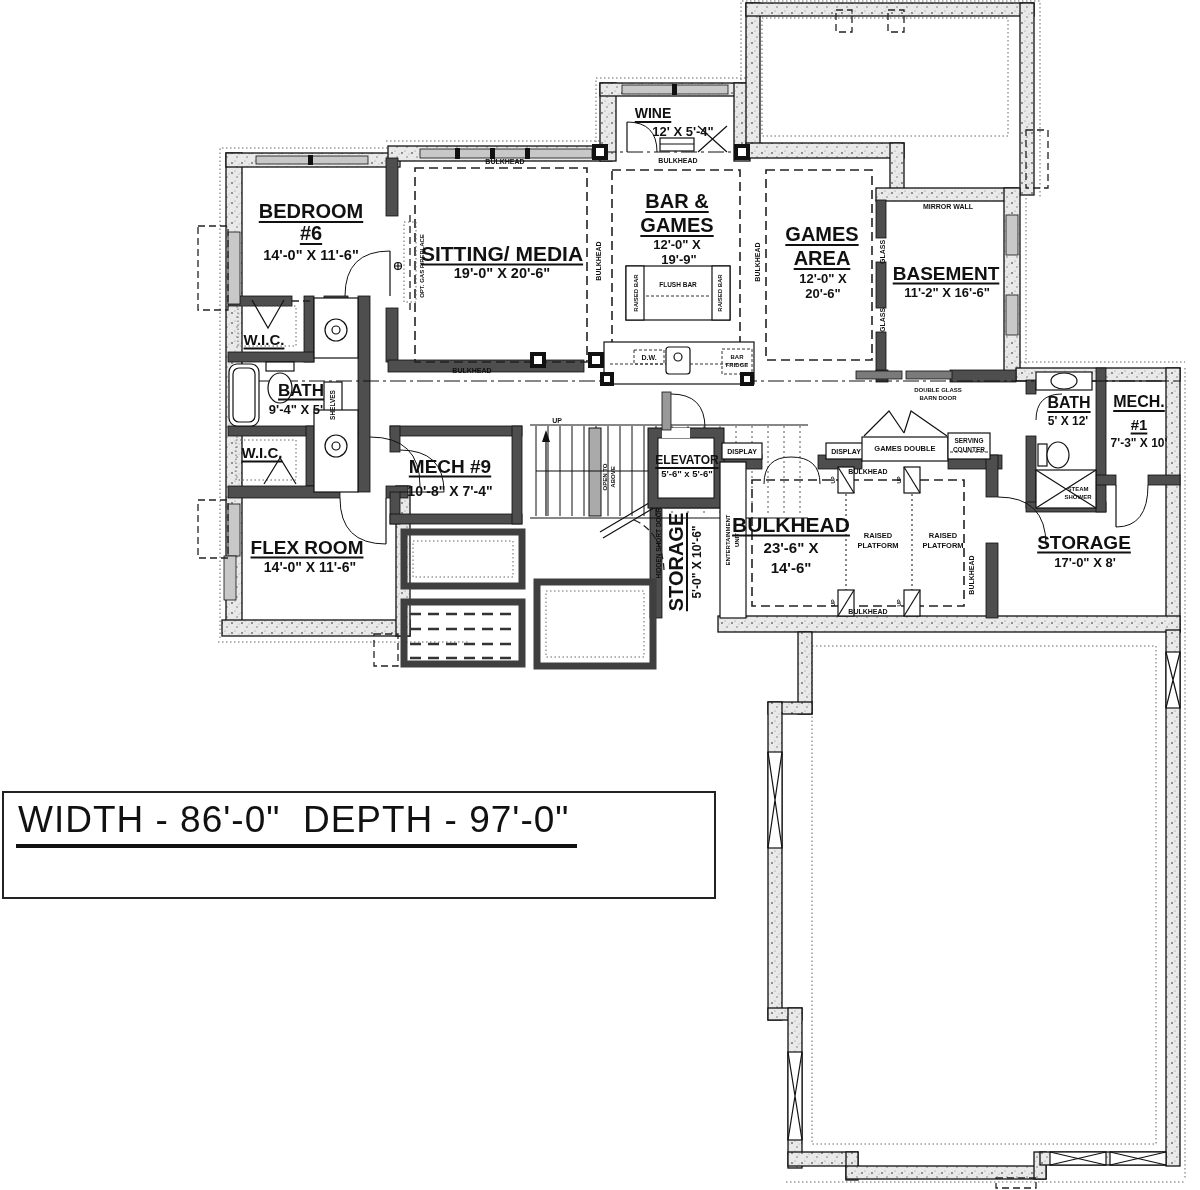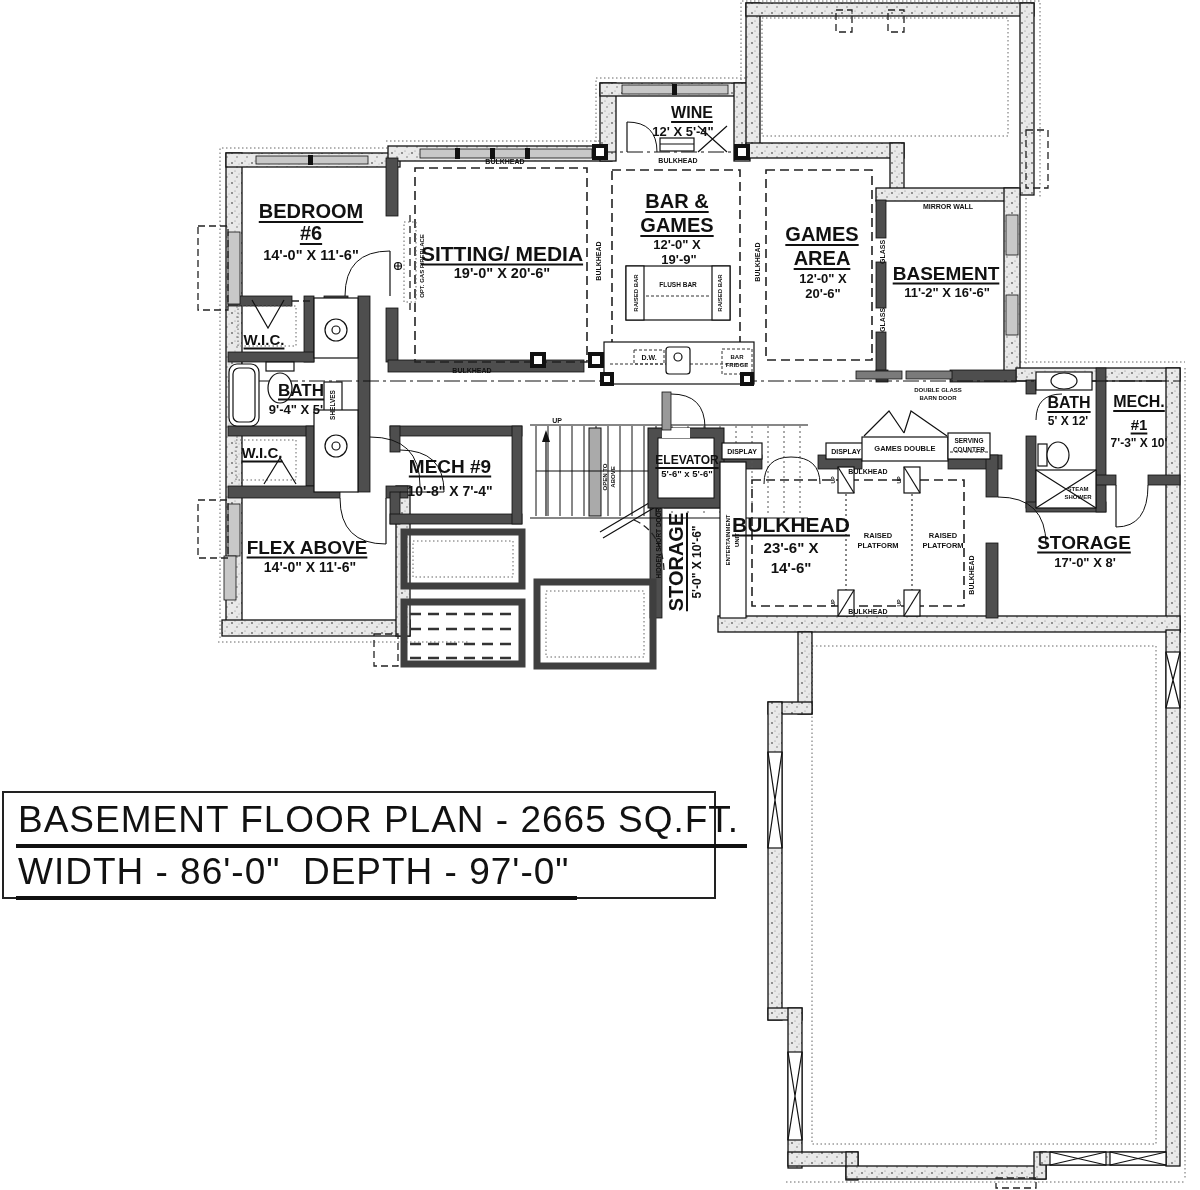--- a/index.html
+++ b/index.html
@@ -349,21 +349,21 @@
   </g>
 </svg>
 
 <div class="l u" style="left:311px;top:211px;font-size:20px;">BEDROOM</div>
 <div class="l u" style="left:311px;top:233px;font-size:20px;">#6</div>
 <div class="l" style="left:311px;top:255px;font-size:14.5px;">14'-0" X 11'-6"</div>
 
 <div class="l u" style="left:502px;top:253px;font-size:21px;text-decoration:underline;">SITTING/ MEDIA</div>
 <div class="l" style="left:502px;top:273px;font-size:14.5px;">19'-0" X 20'-6"</div>
 
-<div class="l u" style="left:692px;top:113px;font-size:16px;">WINE</div>
+<div class="l u" style="left:653px;top:113px;font-size:14px;">WINE</div>
 <div class="l" style="left:683px;top:131px;font-size:13px;">12' X 5'-4"</div>
 
 <div class="l u" style="left:677px;top:201px;font-size:20px;">BAR &amp;</div>
 <div class="l u" style="left:677px;top:225px;font-size:20px;">GAMES</div>
 <div class="l" style="left:677px;top:244px;font-size:13px;">12'-0" X</div>
 <div class="l" style="left:679px;top:259px;font-size:13px;">19'-9"</div>
 
 <div class="l u" style="left:822px;top:234px;font-size:20px;">GAMES</div>
 <div class="l u" style="left:822px;top:258px;font-size:20px;">AREA</div>
 <div class="l" style="left:823px;top:278px;font-size:13px;">12'-0" X</div>
@@ -372,21 +372,21 @@
 <div class="l u" style="left:946px;top:273px;font-size:19px;">BASEMENT</div>
 <div class="l" style="left:947px;top:292px;font-size:13px;">11'-2" X 16'-6"</div>
 
 <div class="l u" style="left:264px;top:339px;font-size:15px;">W.I.C.</div>
 
 <div class="l u" style="left:301px;top:390px;font-size:17px;">BATH</div>
 <div class="l" style="left:296px;top:409px;font-size:13px;">9'-4" X 5'</div>
 
 <div class="l u" style="left:262px;top:452px;font-size:15px;">W.I.C.</div>
 
-<div class="l u" style="left:307px;top:547px;font-size:19px;">FLEX ABOVE</div>
+<div class="l u" style="left:307px;top:547px;font-size:19px;">FLEX ROOM</div>
 <div class="l" style="left:310px;top:567px;font-size:14px;">14'-0" X 11'-6"</div>
 
 <div class="l u" style="left:450px;top:466px;font-size:19px;">MECH #9</div>
 <div class="l" style="left:450px;top:491px;font-size:14px;">10'-8" X 7'-4"</div>
 
 <div class="l u" style="left:687px;top:460px;font-size:12px;">ELEVATOR</div>
 <div class="l" style="left:687px;top:474px;font-size:9.5px;">5'-6" x 5'-6"</div>
 
 <div class="l v u" style="left:676px;top:562px;font-size:20px;">STORAGE</div>
 <div class="l v" style="left:697px;top:562px;font-size:12px;">5'-0" X 10'-6"</div>
@@ -454,17 +454,16 @@
 <div class="l v" style="left:899px;top:480px;font-size:5px;">UP</div>
 <div class="l v" style="left:899px;top:603px;font-size:5px;">UP</div>
 
 <div class="l" style="left:1078px;top:489px;font-size:6px;">STEAM</div>
 <div class="l" style="left:1078px;top:497px;font-size:6px;">SHOWER</div>
 
 <div class="l v" style="left:333px;top:405px;font-size:6.5px;">SHELVES</div>
 <div class="l v" style="left:422px;top:266px;font-size:6px;">OPT. GAS FIREPLACE</div>
 
 <div class="titlebox">
-  <div class="tline">BASEMENT FLOOR PLAN - 2665 SQ.FT.</div>
   <div class="tline">WIDTH - 86'-0"  DEPTH - 97'-0"</div>
 </div>
 
 </div>
 
 </body></html>

